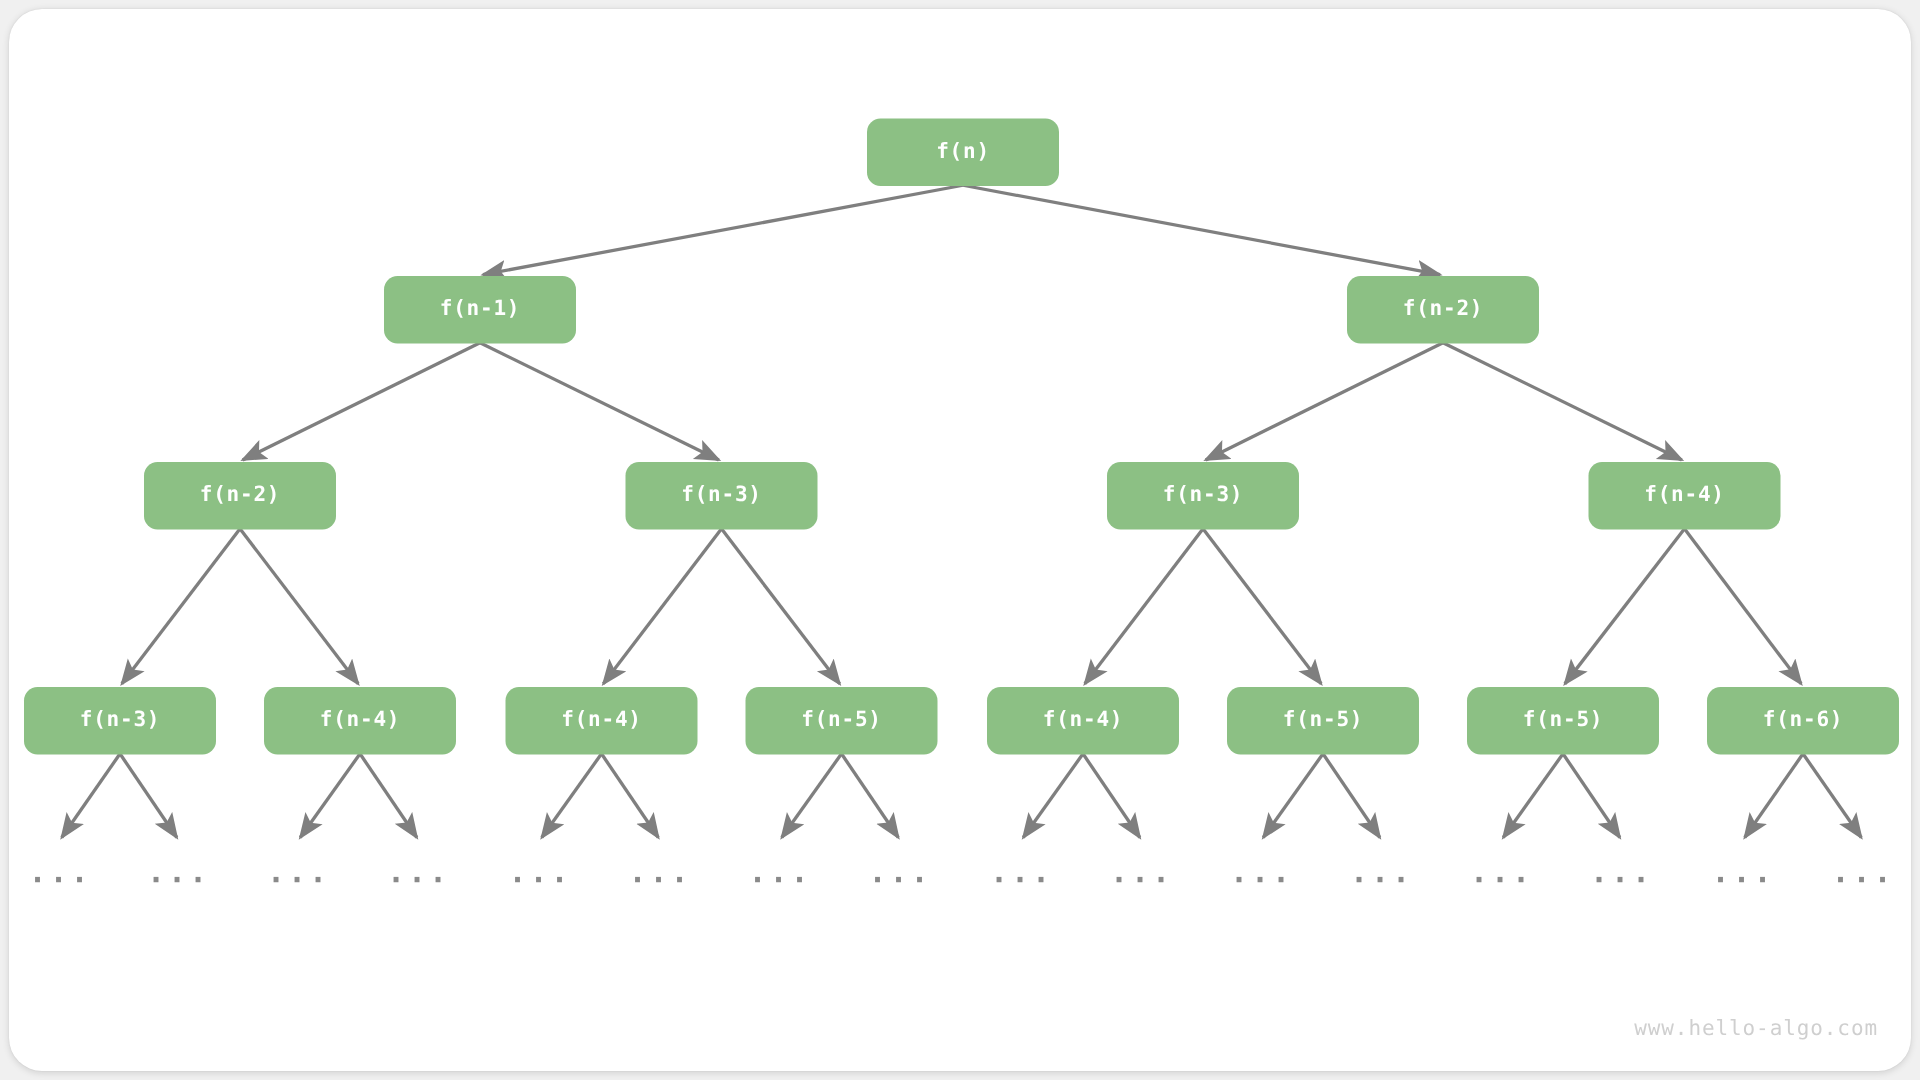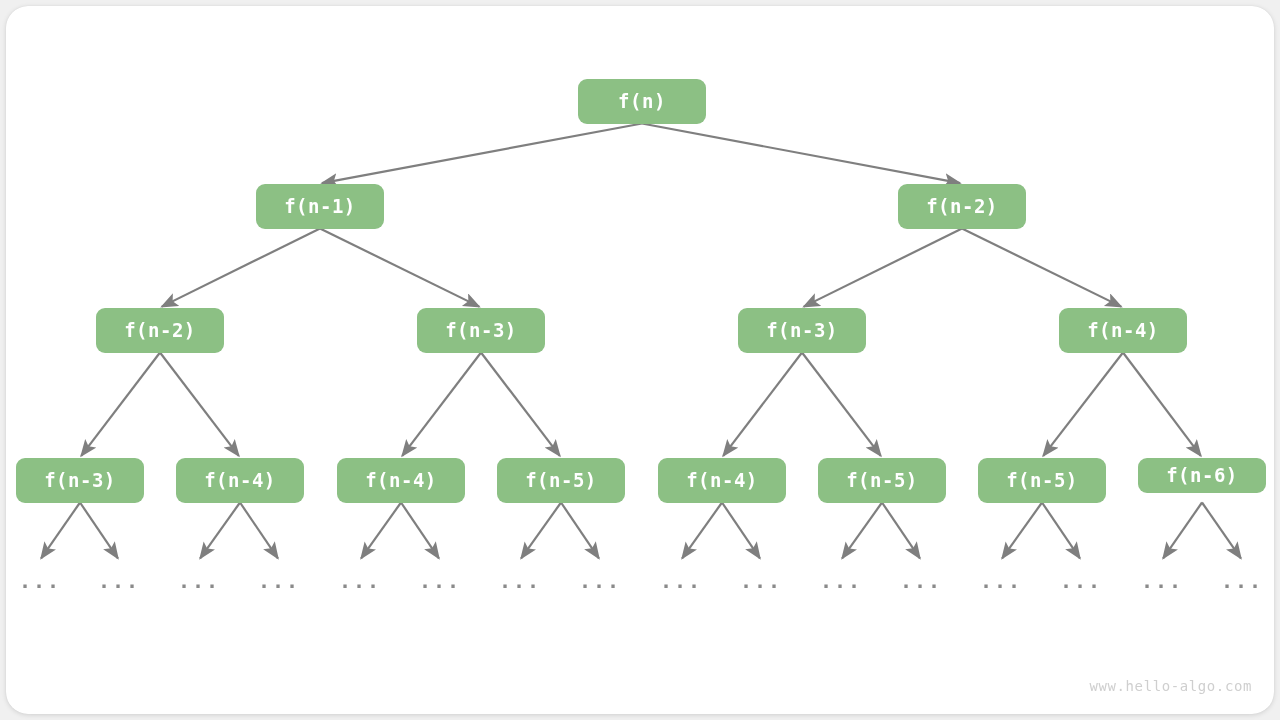--- a/index.html
+++ b/index.html
@@ -38,21 +38,21 @@
   .node {
     position: absolute;
     background: #8cc084;
     border-radius: 9px;
     display: flex;
     align-items: center;
     justify-content: center;
     color: #ffffff;
     font-family: "DejaVu Sans Mono", "Liberation Mono", monospace;
     font-weight: bold;
-    font-size: 19px;
+    font-size: 14px;
     letter-spacing: 0.5px;
     box-sizing: border-box;
     white-space: nowrap;
   }
   .ellipsis {
     position: absolute;
     color: #8a8a8a;
     font-family: "DejaVu Sans Mono", "Liberation Mono", monospace;
     font-size: 20px;
     font-weight: bold;
@@ -126,21 +126,21 @@
       <div class="node" style="left: 417px; top: 307.5px; width: 128px; height: 45px; background: rgb(140, 192, 132); color: rgb(255, 255, 255);">f(n-3)</div>
       <div class="node" style="left: 738px; top: 307.5px; width: 128px; height: 45px; background: rgb(140, 192, 132); color: rgb(255, 255, 255);">f(n-3)</div>
       <div class="node" style="left: 1059px; top: 307.5px; width: 128px; height: 45px; background: rgb(140, 192, 132); color: rgb(255, 255, 255);">f(n-4)</div>
       <div class="node" style="left: 16px; top: 457.5px; width: 128px; height: 45px; background: rgb(140, 192, 132); color: rgb(255, 255, 255);">f(n-3)</div>
       <div class="node" style="left: 176px; top: 457.5px; width: 128px; height: 45px; background: rgb(140, 192, 132); color: rgb(255, 255, 255);">f(n-4)</div>
       <div class="node" style="left: 337px; top: 457.5px; width: 128px; height: 45px; background: rgb(140, 192, 132); color: rgb(255, 255, 255);">f(n-4)</div>
       <div class="node" style="left: 497px; top: 457.5px; width: 128px; height: 45px; background: rgb(140, 192, 132); color: rgb(255, 255, 255);">f(n-5)</div>
       <div class="node" style="left: 658px; top: 457.5px; width: 128px; height: 45px; background: rgb(140, 192, 132); color: rgb(255, 255, 255);">f(n-4)</div>
       <div class="node" style="left: 818px; top: 457.5px; width: 128px; height: 45px; background: rgb(140, 192, 132); color: rgb(255, 255, 255);">f(n-5)</div>
       <div class="node" style="left: 978px; top: 457.5px; width: 128px; height: 45px; background: rgb(140, 192, 132); color: rgb(255, 255, 255);">f(n-5)</div>
-      <div class="node" style="left: 1138px; top: 457.5px; width: 128px; height: 35px; background: rgb(140, 192, 132); color: rgb(255, 255, 255);">f(n-6)</div>
+      <div class="node" style="left: 1138px; top: 457.5px; width: 128px; height: 45px; background: rgb(140, 192, 132); color: rgb(255, 255, 255);">f(n-6)</div>
     </div>
   <div id="ellipses-layer">
       <div class="ellipsis" style="left: 40px; top: 586px; color: rgb(138, 138, 138);">···</div>
       <div class="ellipsis" style="left: 119px; top: 586px; color: rgb(138, 138, 138);">···</div>
       <div class="ellipsis" style="left: 199px; top: 586px; color: rgb(138, 138, 138);">···</div>
       <div class="ellipsis" style="left: 279px; top: 586px; color: rgb(138, 138, 138);">···</div>
       <div class="ellipsis" style="left: 360px; top: 586px; color: rgb(138, 138, 138);">···</div>
       <div class="ellipsis" style="left: 440px; top: 586px; color: rgb(138, 138, 138);">···</div>
       <div class="ellipsis" style="left: 520px; top: 586px; color: rgb(138, 138, 138);">···</div>
       <div class="ellipsis" style="left: 600px; top: 586px; color: rgb(138, 138, 138);">···</div>

